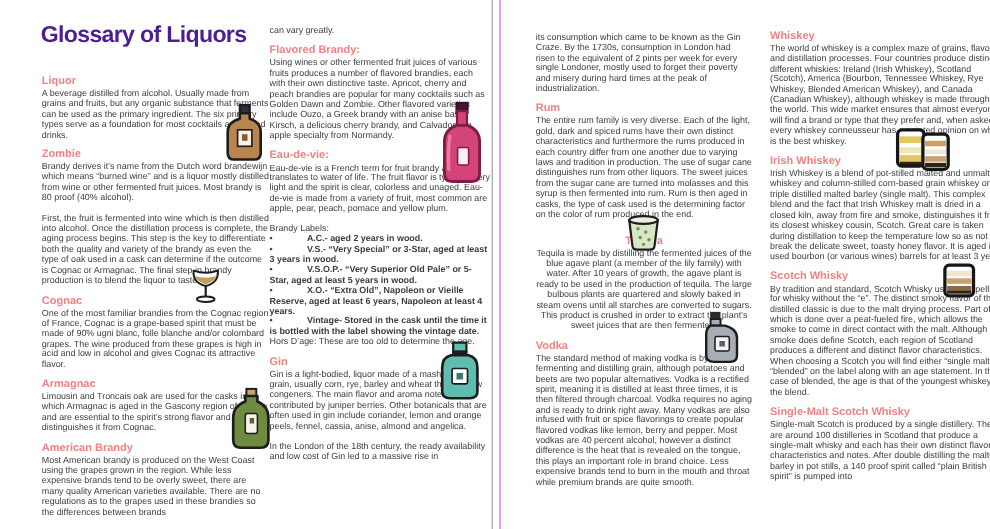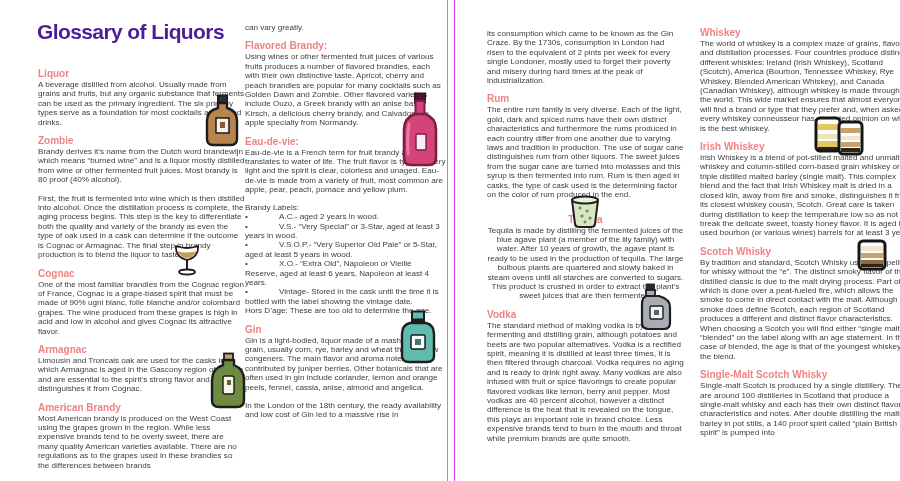--- a/index.html
+++ b/index.html
@@ -12,21 +12,21 @@
              color:#4c1d95;letter-spacing:-0.6px;white-space:nowrap;}
   .col{position:absolute;font-size:8.1px;line-height:9.4px;color:#3d3d3d;}
   .col1{left:38px;top:68px;width:207px;}
   .col2{left:245px;top:23px;width:201px;}
   .col3{left:32px;top:29px;width:197px;}
   .col4{left:225px;top:27px;width:214px;margin-left:20px;}
   .sec{margin-bottom:8px;}
   .h{font-size:10px;line-height:11px;font-weight:bold;color:#ee8383;margin-bottom:1px;}
   p.b{margin:0;}
   p.b + p.b{margin-top:9px;}
-  .bullet{margin:0;}
+  .bullet{margin:0;font-weight:bold;}
   .b-dot{display:inline-block;width:34px;}
   .illus{position:absolute;}
 </style>
 </head>
 <body>
 
 <div class="canvas">
 
   <div class="page page-left">
 

